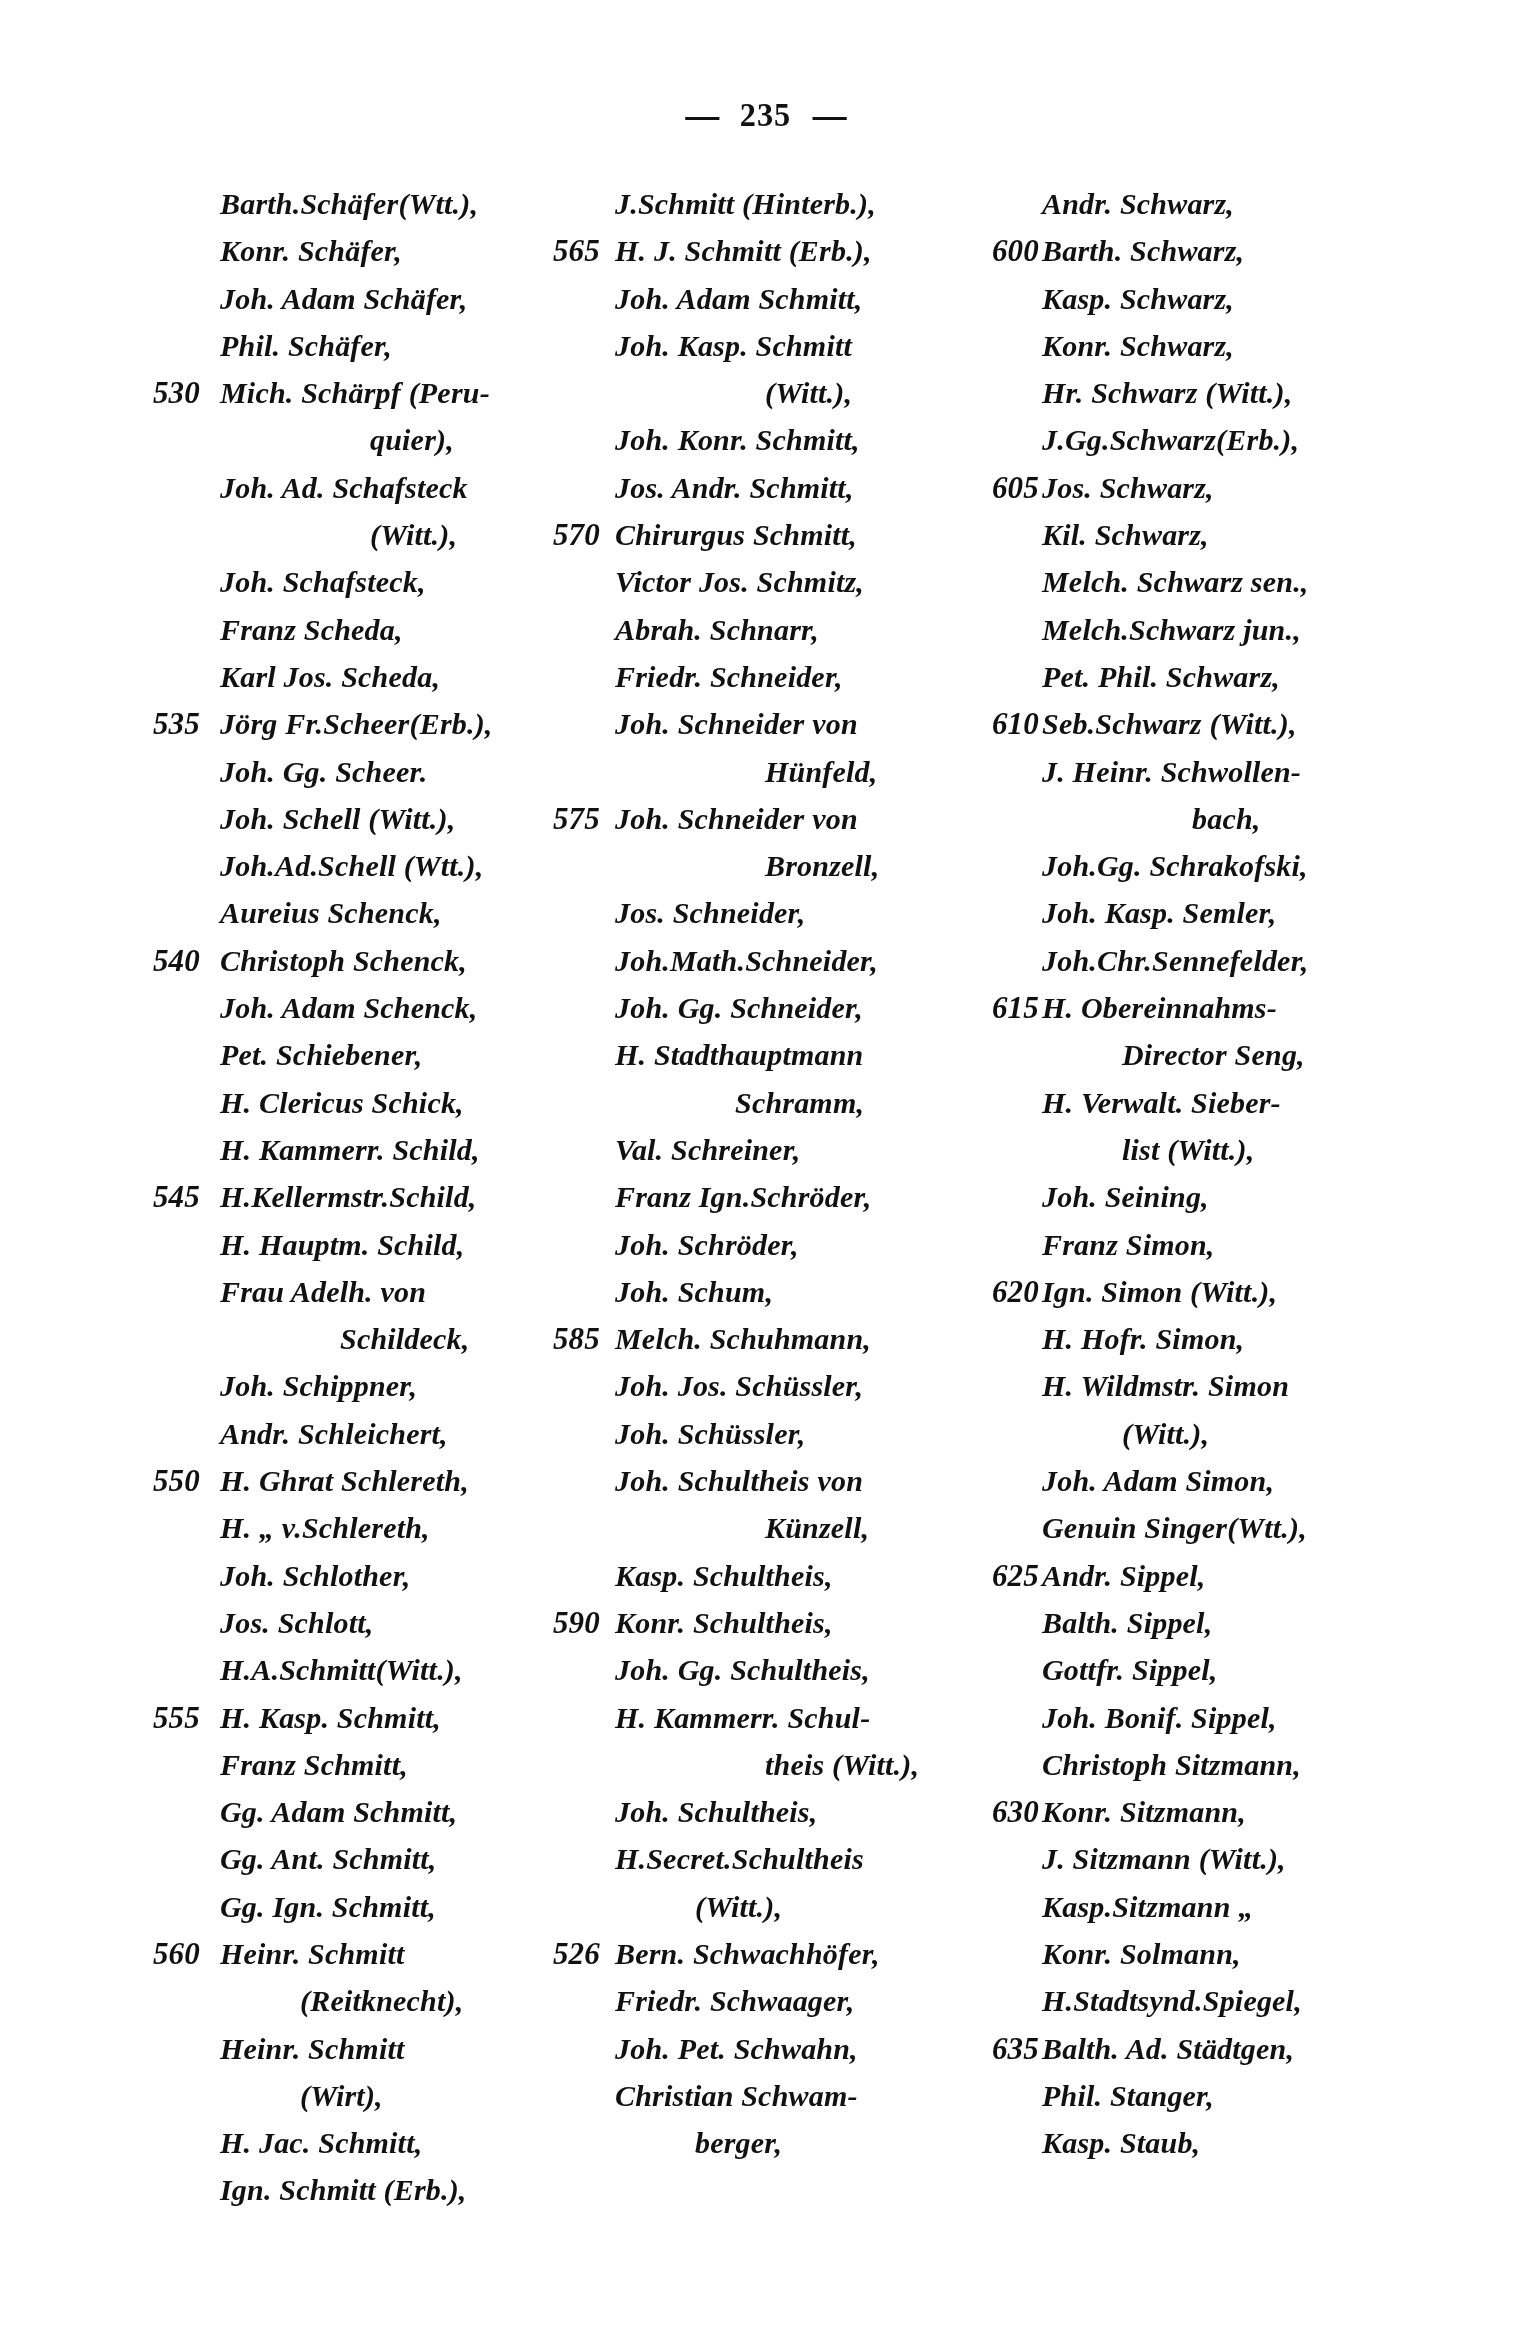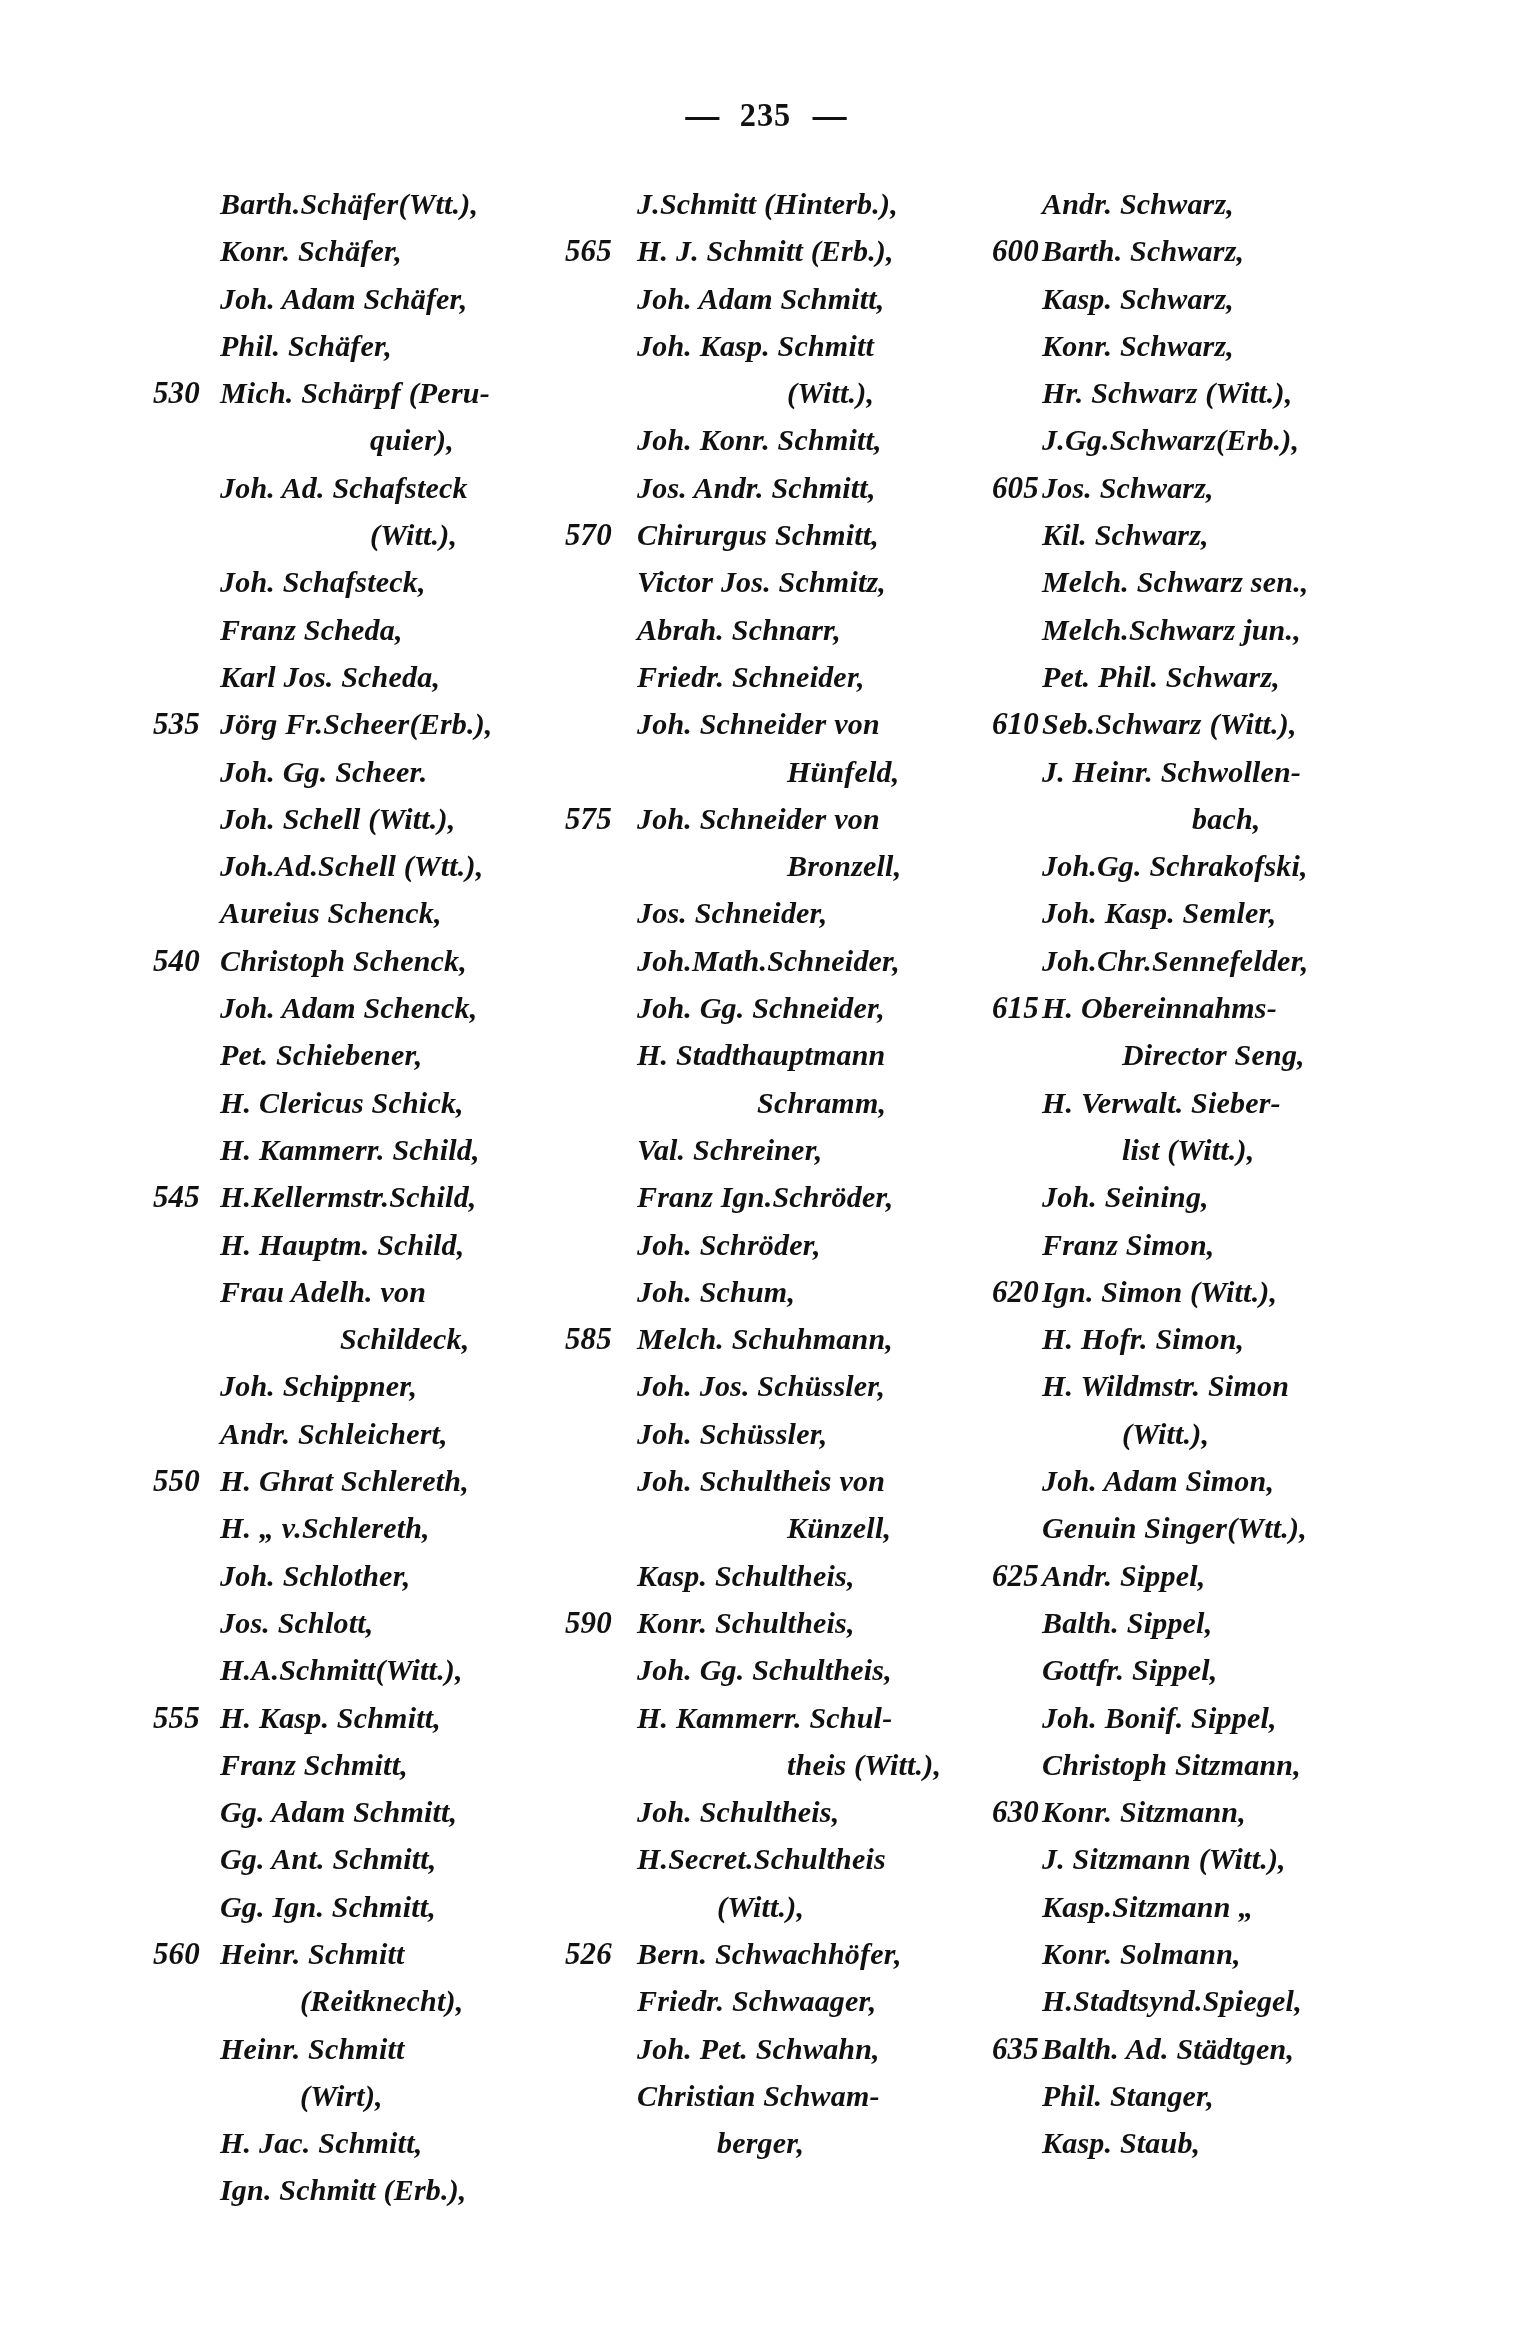--- a/index.html
+++ b/index.html
@@ -23,25 +23,25 @@
     position: relative; height: 47.3px; line-height: 47.3px;
     white-space: nowrap; font-size: 30px; font-weight: bold;
     font-family: "Liberation Serif", serif;
     letter-spacing: 0.2px;
   }
   .num {
     position: absolute; top: 0; width: 80px; text-align: right;
     font-family: "Liberation Serif", serif; font-weight: bold; font-size: 31px;
   }
   .col-left .num { left: 0; }
-  .col-mid .num { left: 12px; text-align: right; }
+  .col-mid .num { left: 0; text-align: right; }
   .col-right .num { left: 14px; }
   .txt { position: absolute; top: 0; }
   .col-left .txt { left: 100px; }
-  .col-mid .txt { left: 95px; margin-left: 22px; }
+  .col-mid .txt { left: 95px; }
   .col-right .txt { left: 97px; }
   .txt.i1 { padding-left: 150px; }
   .txt.i2 { padding-left: 120px; }
   .txt.i3 { padding-left: 80px; }
 </style>
 </head>
 <body>
 
 <div class="page-number">
   <span class="dash"></span><span>235</span><span class="dash"></span>

